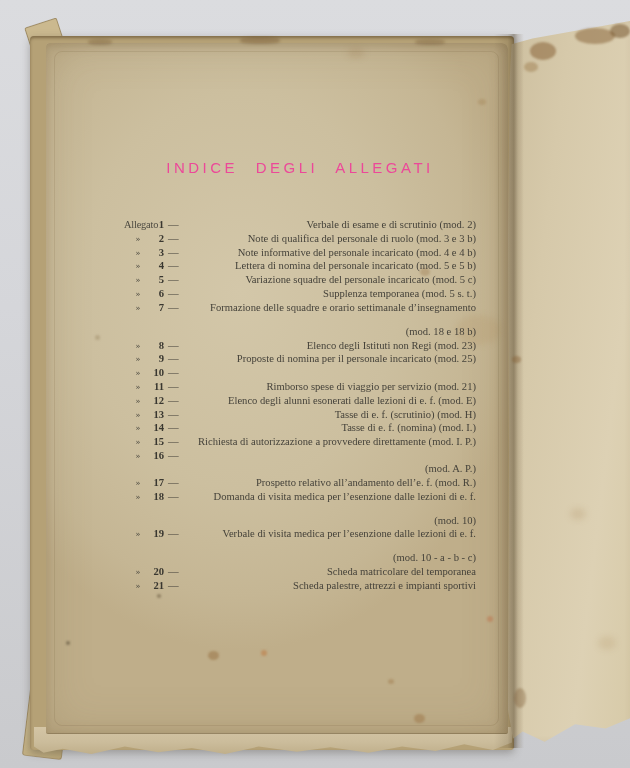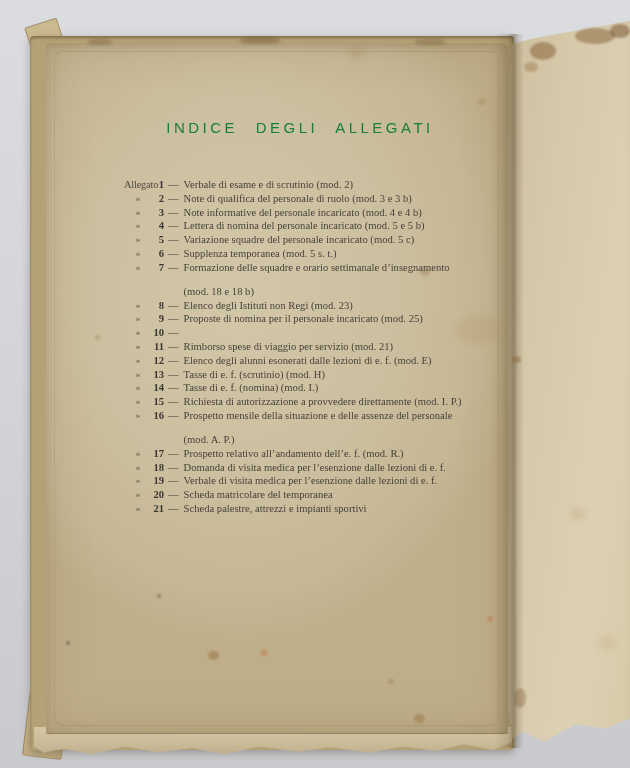--- a/index.html
+++ b/index.html
@@ -36,30 +36,30 @@
     background:linear-gradient(97deg,#cdbf9f 0%,#d6c9aa 30%,#ddd1b4 72%,#d7caa8 100%);
     box-shadow:inset 5px 0 10px rgba(100,75,40,.25);
     clip-path:polygon(3% 3.6%,20% 2.8%,60% 1.6%,100% .4%,100% 96.2%,80% 97.6%,55% 97%,30% 99.4%,12% 98%,4% 99%,0 95%,.8% 60%,0 30%,1.5% 8%);}
   .gutter{left:494px;top:34px;width:30px;height:714px;z-index:5;
     background:linear-gradient(90deg,rgba(60,45,20,0) 0%,rgba(60,45,20,.14) 45%,rgba(60,45,20,.38) 66%,rgba(95,75,45,.18) 80%,rgba(60,45,20,0) 100%);}
   .st{position:absolute;border-radius:50%;z-index:4;filter:blur(1px);}
   .st.soft{filter:blur(3px);}
   .rim{z-index:3;filter:blur(1.5px);border-radius:40%;}
   
   .content{left:124px;top:43px;width:352px;z-index:6;color:#45423a;}
-  .title{margin-top:76px;text-align:center;
+  .title{margin-top:116px;text-align:center;
     font-family:"Liberation Sans", sans-serif;font-size:15px;font-weight:400;
-    letter-spacing:3.5px;word-spacing:10px;color:#15803d;}
+    letter-spacing:3.5px;word-spacing:10px;color:#ec4899;}
   .list{margin-top:43px;}
   .row{display:flex;align-items:flex-start;font-size:10.6px;line-height:11px;margin-bottom:2.8px;}
   .lbl{width:28px;flex:0 0 28px;text-align:center;white-space:nowrap;font-size:9px;color:#4d4a41;}
   .row.first .lbl{text-align:left;font-size:10.4px;letter-spacing:-.2px;}
   .num{width:12px;flex:0 0 12px;text-align:right;font-weight:bold;color:#393730;}
   .dash{padding:0 5px 0 4px;}
-  .txt{flex:1;}
+  .txt{flex:1;text-align:right;}
   .txt1{white-space:nowrap;}
   .txt2{display:block;line-height:10px;margin-top:14px;}
 </style>
 </head>
 <body>
 
 <div class="abs flap-tl"></div>
 <div class="abs flap-bl"></div>
 <div class="abs cover"></div>
 <div class="abs deckle"></div>
@@ -225,47 +225,48 @@
     <span class="txt">
       <span class="txt1">Richiesta di autorizzazione a provvedere direttamente (mod. I. P.)</span>
       
     </span>
   </div>
       <div class="row">
     <span class="lbl">»</span>
     <span class="num">16</span>
     <span class="dash">—</span>
     <span class="txt">
-      <span class="txt1">Prospetto mensile della situazione e delle assenze del personale</span>
       <span class="txt2">(mod. A. P.)</span>
     </span>
   </div>
       <div class="row">
     <span class="lbl">»</span>
     <span class="num">17</span>
     <span class="dash">—</span>
     <span class="txt">
       <span class="txt1">Prospetto relativo all’andamento dell’e. f. (mod. R.)</span>
       
     </span>
   </div>
       <div class="row">
     <span class="lbl">»</span>
     <span class="num">18</span>
     <span class="dash">—</span>
     <span class="txt">
       <span class="txt1">Domanda di visita medica per l’esenzione dalle lezioni di e. f.</span>
+      <span class="txt2">(mod. 10)</span>
     </span>
   </div>
       <div class="row">
     <span class="lbl">»</span>
     <span class="num">19</span>
     <span class="dash">—</span>
     <span class="txt">
       <span class="txt1">Verbale di visita medica per l’esenzione dalle lezioni di e. f.</span>
+      <span class="txt2">(mod. 10 - a - b - c)</span>
     </span>
   </div>
       <div class="row">
     <span class="lbl">»</span>
     <span class="num">20</span>
     <span class="dash">—</span>
     <span class="txt">
       <span class="txt1">Scheda matricolare del temporanea</span>
       
     </span>

